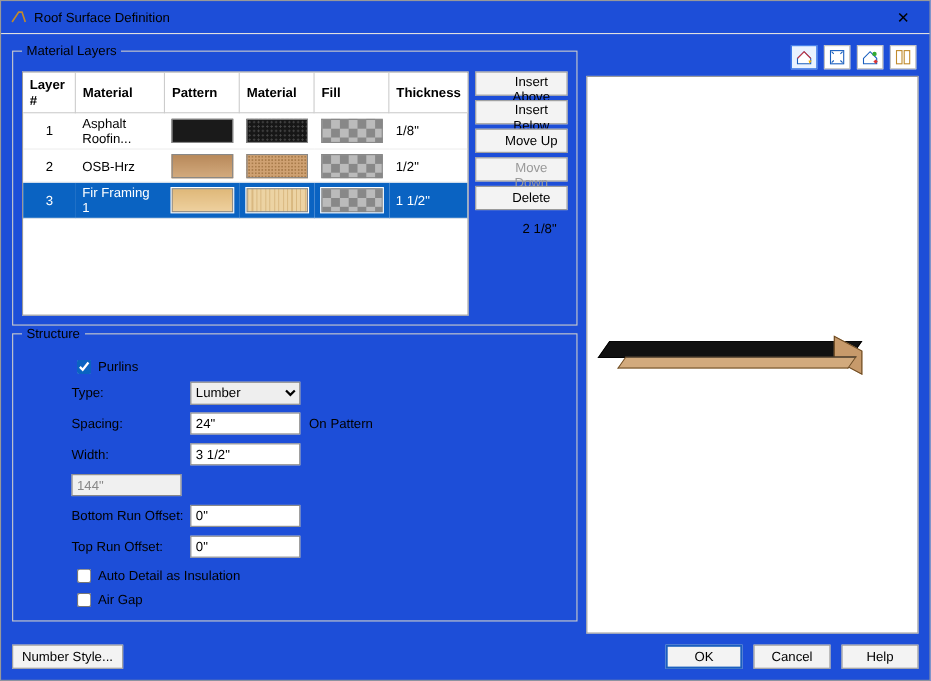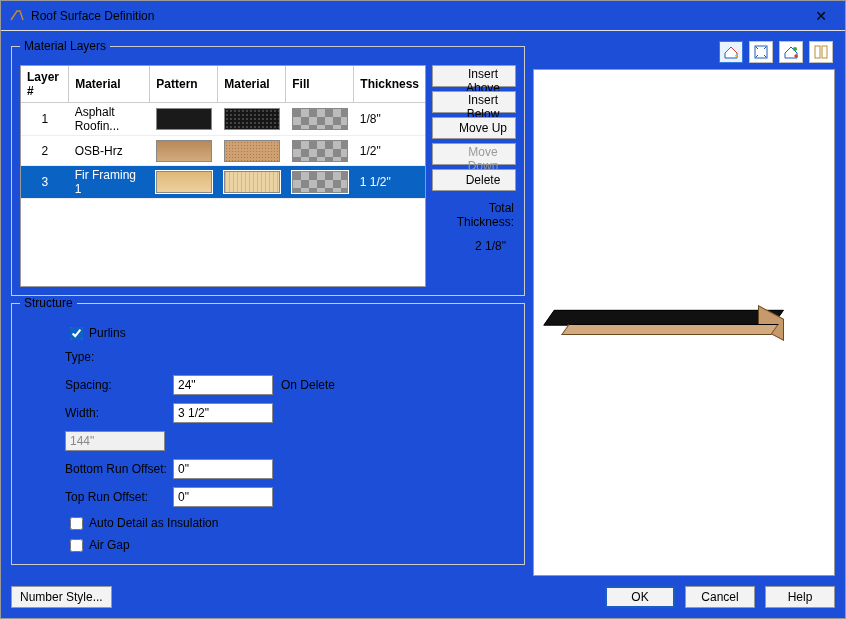--- a/index.html
+++ b/index.html
@@ -120,41 +120,41 @@
                   </tr>
                 </tbody>
             </table>
           </div>
           <div class="side-btns">
             <button class="std">Insert Above</button>
             <button class="std">Insert Below</button>
             <button class="std">Move Up</button>
             <button class="std" disabled="">Move Down</button>
             <button class="std">Delete</button>
-            <div class="total-line">Total Thickness:</div>
             <div class="total-val">2 1/8"</div>
           </div>
         </div>
       </fieldset>
 
       <fieldset class="group structure">
         <legend>Structure</legend>
 
         <div class="cb-row indent1">
           <input type="checkbox" checked="" style="">
           <span>Purlins</span>
         </div>
 
         <div class="form-row indent2">
           <span class="lbl">Type:</span>
+          <select><option>Lumber</option></select>
         </div>
         <div class="form-row indent2">
           <span class="lbl">Spacing:</span>
           <input type="text" value="24&quot;" style="">
-          <span style="margin-left:8px">On Delete</span>
+          <span style="margin-left:8px">On Pattern</span>
         </div>
         <div class="form-row indent2">
           <span class="lbl">Width:</span>
           <input type="text" value="3 1/2&quot;" style="">
         </div>
         <div class="form-row indent2">
           <input type="text" disabled="" value="144&quot;" style="">
         </div>
         <div class="form-row indent2">
           <span class="lbl">Bottom Run Offset:</span>

